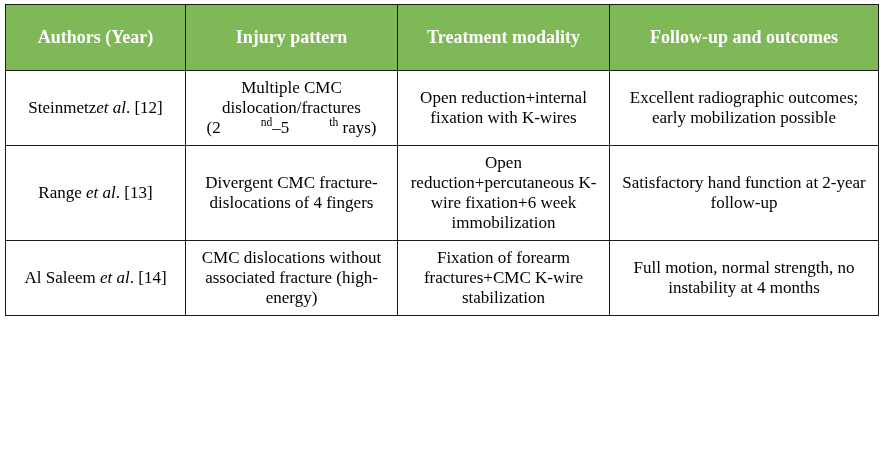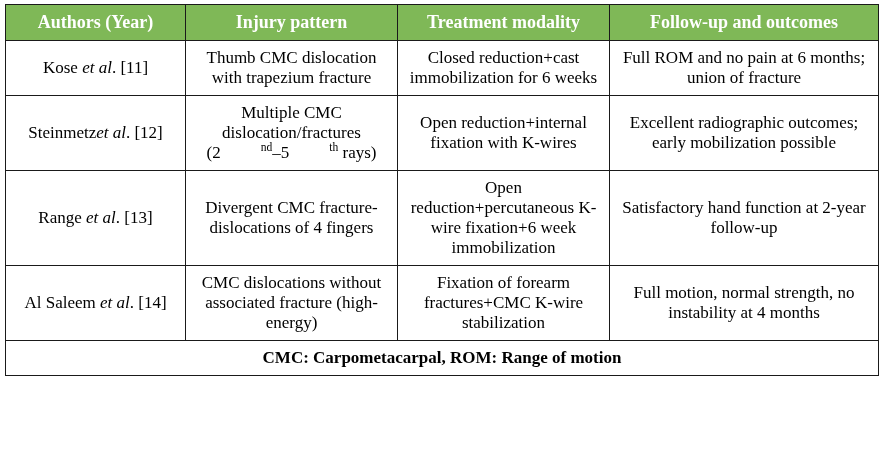--- a/index.html
+++ b/index.html
@@ -31,21 +31,21 @@
   table.study-table col.c3 { width: 212px; }
   table.study-table col.c4 { width: 269px; }
 
   table.study-table th {
     background: #7fb857;
     color: #ffffff;
     font-family: "Liberation Serif", serif;
     font-weight: bold;
     font-size: 18px;
     text-align: center;
-    padding: 7px 6px;
+    padding: 22px 6px;
     border: 1.5px solid #1a1a1a;
     line-height: 1.15;
   }
   table.study-table td {
     border: 1.5px solid #1a1a1a;
     padding: 7px 7px;
     font-size: 17px;
     text-align: center;
     vertical-align: middle;
     line-height: 1.18;
@@ -76,26 +76,20 @@
     <thead>
       <tr>
         <th>Authors (Year)</th>
         <th>Injury pattern</th>
         <th>Treatment modality</th>
         <th>Follow-up and outcomes</th>
       </tr>
     </thead>
     <tbody>
       <tr>
-        <td class="authors"><span>Kose </span><span class="it">et al</span><span>. [11]</span></td>
-        <td>Thumb CMC dislocation with trapezium fracture</td>
-        <td>Closed reduction+cast immobilization for 6 weeks</td>
-        <td>Full ROM and no pain at 6 months; union of fracture</td>
-      </tr>
-      <tr>
         <td class="authors"><span>Steinmetz</span><span class="it">et al</span><span>. [12]</span></td>
         <td>
           <span>Multiple CMC</span><br>
           <span>dislocation/fractures</span><br>
           <span>(2</span><sup>nd</sup><span>–5</span><sup>th</sup><span> rays)</span>
         </td>
         <td>Open reduction+internal fixation with K-wires</td>
         <td>Excellent radiographic outcomes; early mobilization possible</td>
       </tr>
       <tr>
@@ -103,18 +97,15 @@
         <td>Divergent CMC fracture-dislocations of 4 fingers</td>
         <td>Open reduction+percutaneous K-wire fixation+6 week immobilization</td>
         <td>Satisfactory hand function at 2-year follow-up</td>
       </tr>
       <tr>
         <td class="authors"><span>Al Saleem </span><span class="it">et al</span><span>. [14]</span></td>
         <td>CMC dislocations without associated fracture (high-energy)</td>
         <td>Fixation of forearm fractures+CMC K-wire stabilization</td>
         <td>Full motion, normal strength, no instability at 4 months</td>
       </tr>
-      <tr class="footer-row">
-        <td colspan="4">CMC: Carpometacarpal, ROM: Range of motion</td>
-      </tr>
     </tbody>
   </table>
 </div>
 
 </body></html>

